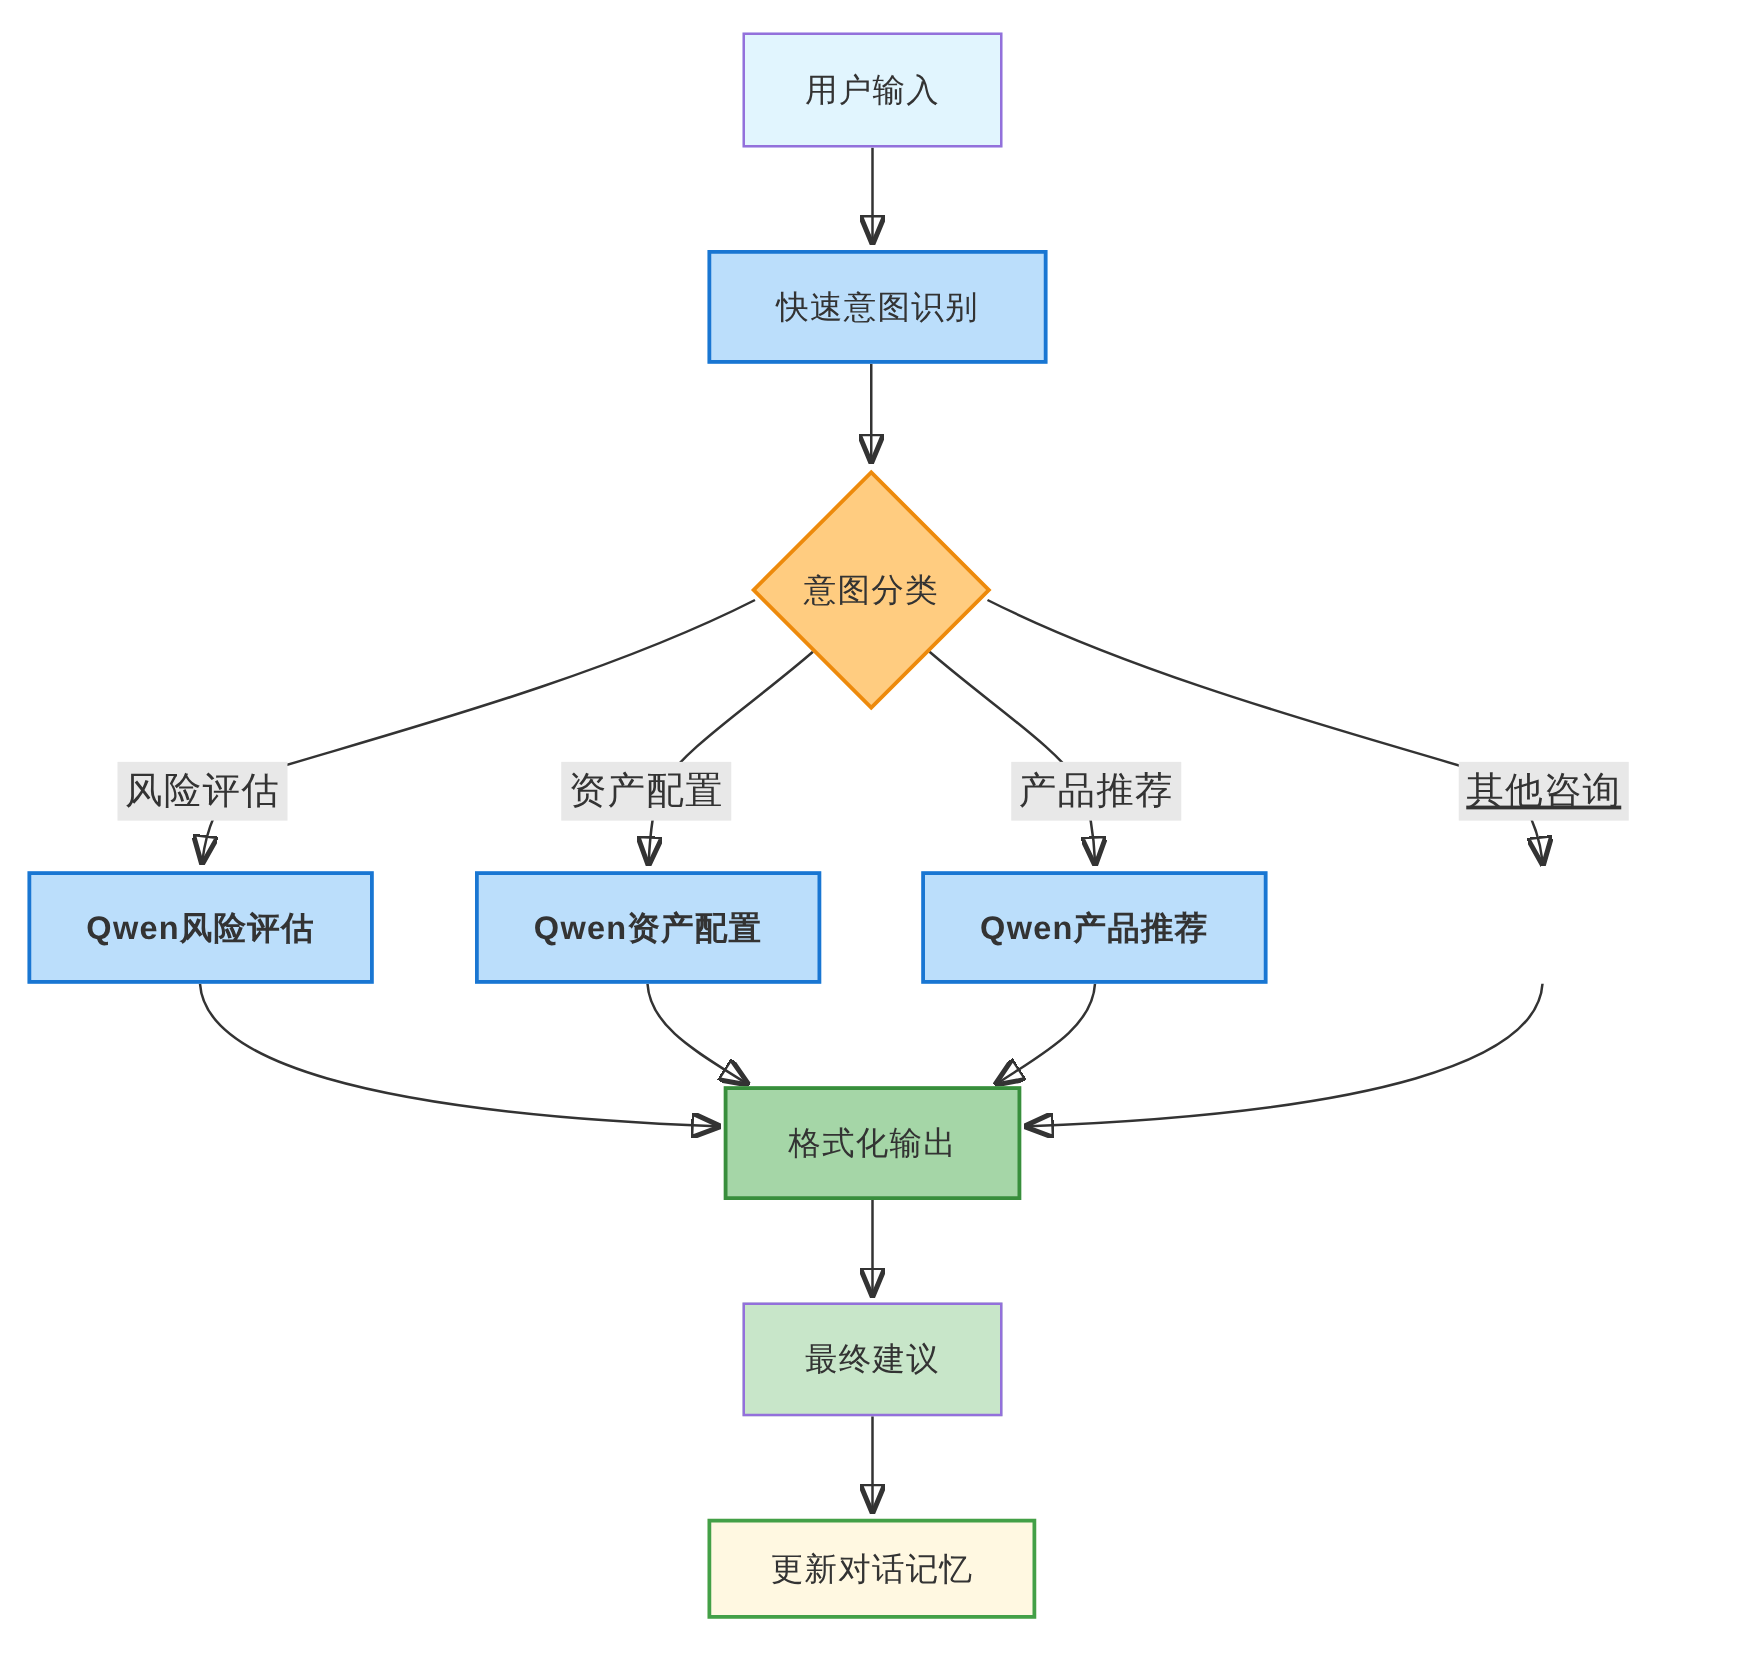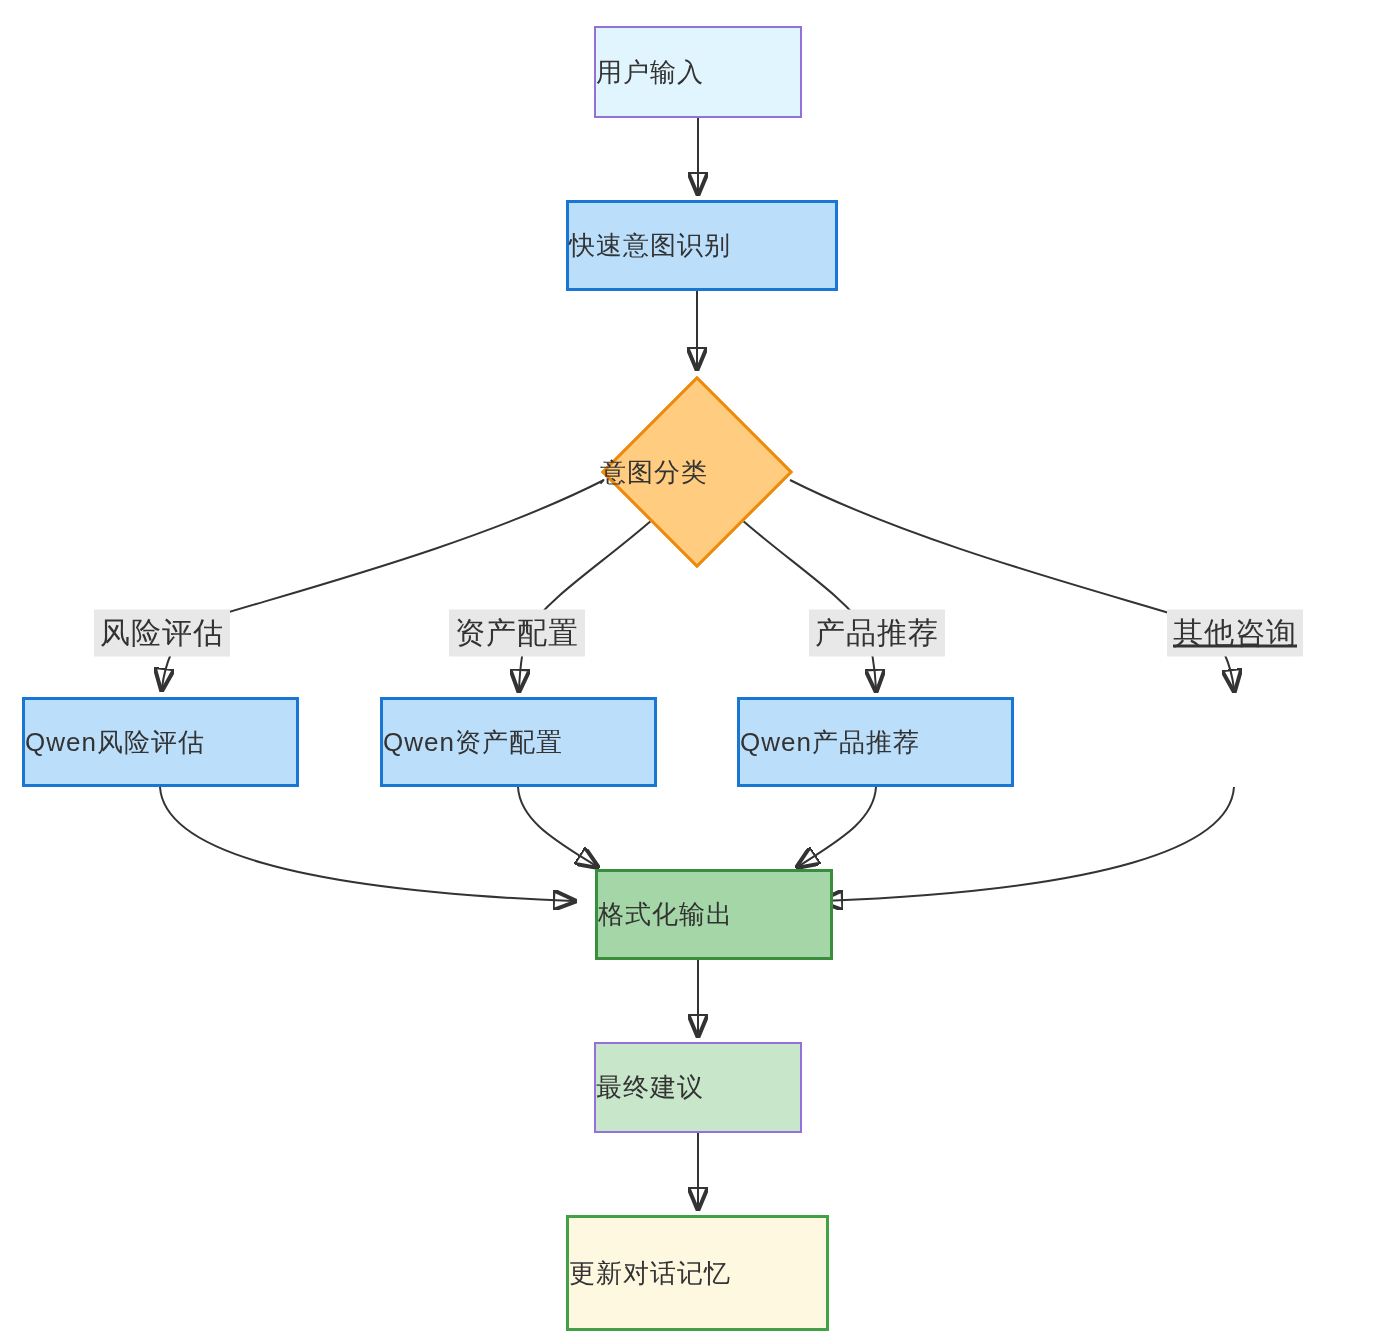--- a/index.html
+++ b/index.html
@@ -11,37 +11,37 @@
     background: #ffffff;
     overflow: hidden;
   }
   .edges-svg { position: absolute; left: 0; top: 0; z-index: 1; }
   .edges-svg path { fill: none; stroke: #333333; stroke-width: 2; }
 
   .node {
     position: absolute;
     display: flex;
     align-items: center;
-    justify-content: flex-start;
+    justify-content: center;
     box-sizing: border-box;
     font-size: 26px;
     color: #333333;
     z-index: 3;
     letter-spacing: 1px;
   }
   .n-user-input   { left: 594px; top: 26px;  width: 208px; height: 92px; background: #e1f5fe; border: 2px solid #9370db; }
   .n-intent-rec   { left: 566px; top: 200px; width: 272px; height: 91px; background: #bbdefb; border: 3px solid #1976d2; }
-  .n-qwen         { top: 697px; width: 277px; height: 90px; background: #bbdefb; border: 3px solid #1976d2; }
+  .n-qwen         { top: 697px; width: 277px; height: 90px; background: #bbdefb; border: 3px solid #1976d2; font-weight: bold; }
   .n-qwen-risk    { left: 22px; }
   .n-qwen-asset   { left: 380px; }
   .n-qwen-product { left: 737px; }
   .n-qwen-general { left: 1096px; }
-  .n-format-out   { left: 595px; top: 869px;  width: 238px; height: 91px; background: #a5d6a7; border: 3px solid #388e3c; }
+  .n-format-out   { left: 579px; top: 869px;  width: 238px; height: 91px; background: #a5d6a7; border: 3px solid #388e3c; }
   .n-final-advice { left: 594px; top: 1042px; width: 208px; height: 91px; background: #c8e6c9; border: 2px solid #9370db; }
-  .n-update-mem   { left: 566px; top: 1215px; width: 263px; height: 116px; background: #fff8e1; border: 3px solid #43a047; }
+  .n-update-mem   { left: 566px; top: 1215px; width: 263px; height: 80px; background: #fff8e1; border: 3px solid #43a047; }
 
   .n-diamond { left: 600px; top: 375px; width: 194px; height: 194px; background: transparent; border: none; }
   .diamond-shape {
     position: absolute;
     left: 29px; top: 29px;
     width: 136px; height: 136px;
     background: #ffcc80;
     border: 3px solid #ed8a0c;
     transform: rotate(45deg);
     box-sizing: border-box;

